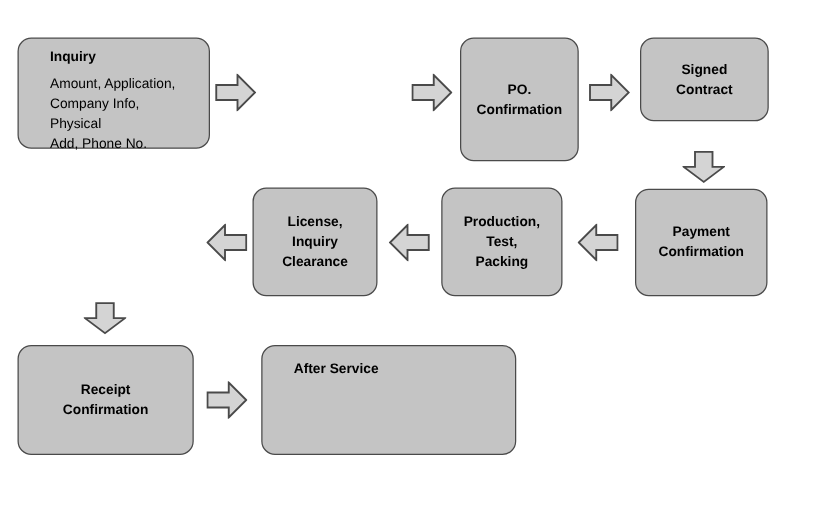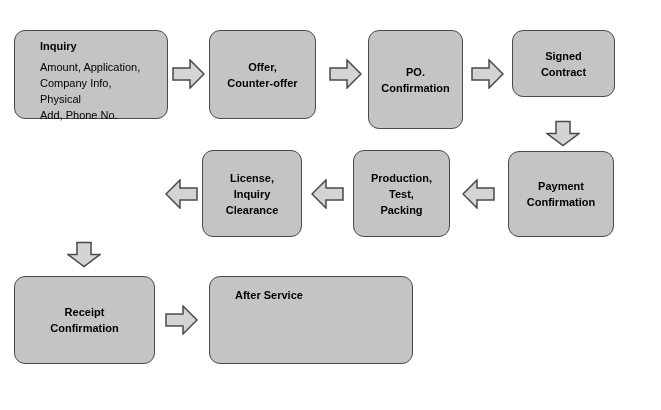--- a/index.html
+++ b/index.html
@@ -74,24 +74,20 @@
     <div class="title">Inquiry</div>
     <div class="body">Amount, Application,
 Company Info, Physical
 Add, Phone No.</div>
   </div>
 
   <svg class="arrow" style="left:172px;top:59px" width="33" height="30" viewBox="0 0 33 30">
     <polygon points="1,9 18,9 18,1 32,15 18,29 18,21 1,21"></polygon>
   </svg>
 
-  <div class="node center" style="left:209px;top:30px;width:107px;height:89px">
-    <div class="title">Offer,
-Counter-offer</div>
-  </div>
 
   <svg class="arrow" style="left:329px;top:59px" width="33" height="30" viewBox="0 0 33 30">
     <polygon points="1,9 18,9 18,1 32,15 18,29 18,21 1,21"></polygon>
   </svg>
 
   <div class="node center" style="left:368px;top:30px;width:95px;height:99px">
     <div class="title">PO.
 Confirmation</div>
   </div>
 

